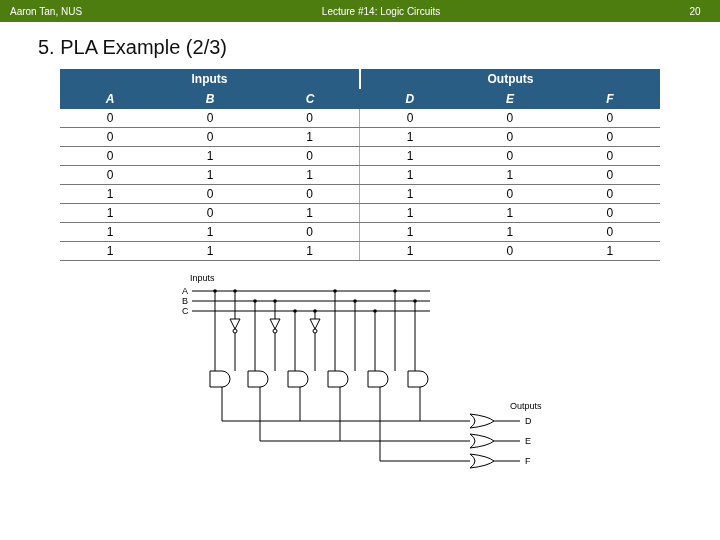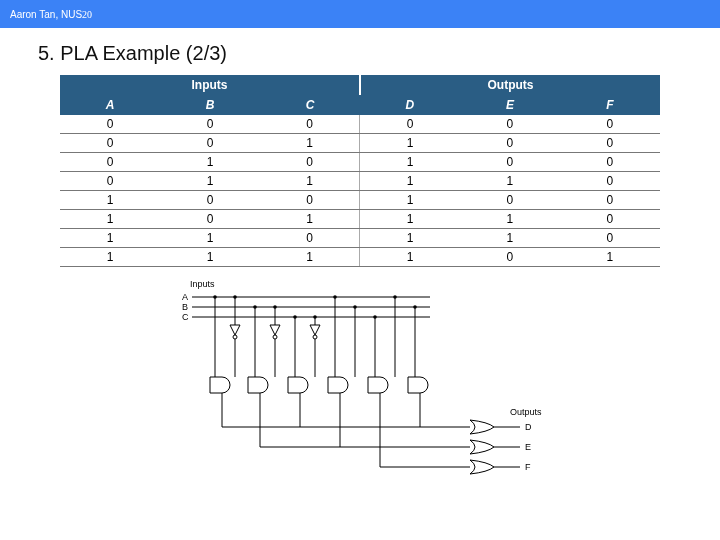--- a/index.html
+++ b/index.html
@@ -1,36 +1,37 @@
 <!DOCTYPE html>
 <html><head>
 <meta charset="utf-8">
 <style>
   * { box-sizing: border-box; }
   body { margin: 0; padding: 0; width: 720px; height: 540px; background: #fff; font-family: Arial, Helvetica, sans-serif; position: relative; }
-  .topbar { background: #3b82f6; color: #fff; height: 28px; display: flex; align-items: center; font-size: 10px; padding: 0 10px; }
+  .topbar { background: #4d7c0f; color: #fff; height: 22px; display: flex; align-items: center; font-size: 10px; padding: 0 10px; }
   .topbar .left { flex: 0 0 auto; }
   .topbar .center { flex: 1 1 auto; text-align: center; }
-  .topbar .right { flex: 0 0 auto; text-align: left; min-width: 30px; font-family: Liberation Serif, serif; }
+  .topbar .right { flex: 0 0 auto; text-align: center; min-width: 30px; }
   .slide-title { font-size: 20px; padding: 14px 0 10px 38px; font-weight: 400; color: #111; }
   .tbl-wrap { padding: 0 60px; }
   table.truth { width: 100%; border-collapse: collapse; font-size: 12px; }
   .band { background: #2a5d84; color: #fff; font-weight: 700; text-align: center; padding: 3px 0; }
   .band-in { border-right: 2px solid #fff; }
   th.col { background: #2a5d84; color: #fff; font-style: italic; font-weight: 700; text-align: center; padding: 3px 0; width: 16.66%; }
   td.cell { text-align: center; padding: 2px 0; border-bottom: 1px solid #777; }
   td.sep-right { border-right: 1px solid #aaa; }
   tr.group-row td.cell { border-top: 1px solid #000; }
   .diagram { display: block; margin: 10px auto 0 auto; }
 </style>
 </head>
 <body>
 
 <div class="topbar">
   <div class="left">Aaron Tan, NUS</div>
+  <div class="center">Lecture #14: Logic Circuits</div>
   <div class="right">20</div>
 </div>
 
 <div class="slide-title">5. PLA Example (2/3)</div>
 
 <div class="tbl-wrap">
   <table class="truth">
     <tbody>
         <tr>
       <td class="band band-in" colspan="3">Inputs</td>

